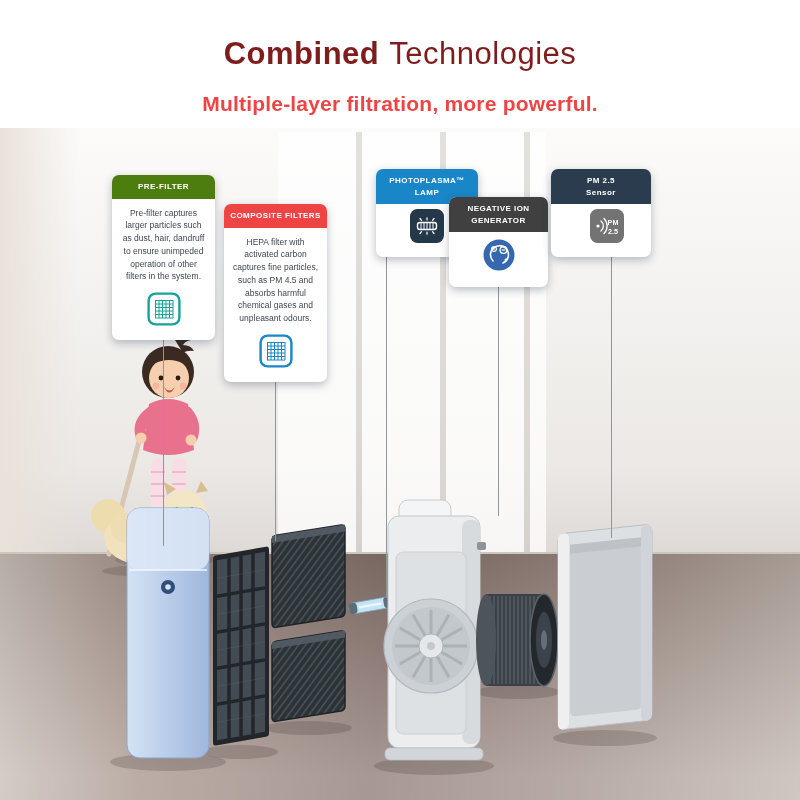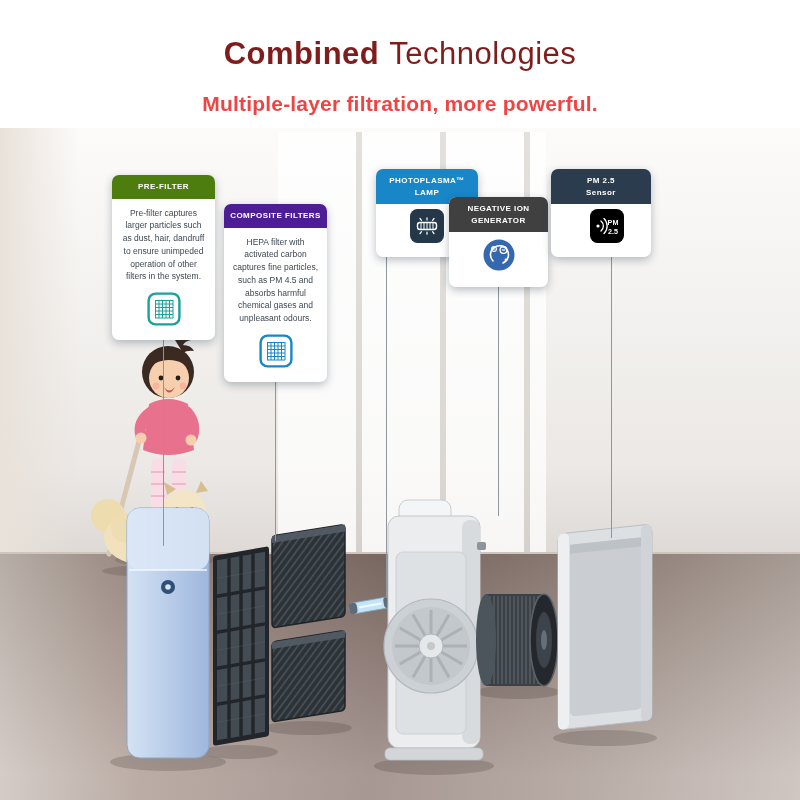--- a/index.html
+++ b/index.html
@@ -279,21 +279,21 @@
           <line x1="15.5" y1="8" x2="15.5" y2="26"></line>
             <line x1="19" y1="8" x2="19" y2="26"></line>
           <line x1="22.5" y1="8" x2="22.5" y2="26"></line>
             <line x1="26" y1="8" x2="26" y2="26"></line>
         </g>
       </svg>
     </div>
   </div>
 
   <div class="card" style="left:224px; top:204px; width:103px;">
-    <div class="card-header" style="background-color: #4c1d95;">COMPOSITE FILTERS</div>
+    <div class="card-header" style="background-color: #ef4444;">COMPOSITE FILTERS</div>
     <div class="card-body">HEPA filter with activated carbon captures fine particles, such as PM 4.5 and absorbs harmful chemical gases and unpleasant odours.</div>
     <div class="card-icon" style="color: rgb(25, 134, 200);">
       <svg width="34" height="34" viewBox="0 0 34 34">
         <rect x="1.6" y="1.6" width="30.8" height="30.8" rx="7" fill="none" stroke="currentColor" stroke-width="2.4"></rect>
         <g stroke="currentColor" stroke-width="1">
           <line x1="8" y1="8.5" x2="26" y2="8.5"></line>
             <line x1="8" y1="12" x2="26" y2="12"></line>
           <line x1="8" y1="15.5" x2="26" y2="15.5"></line>
             <line x1="8" y1="19" x2="26" y2="19"></line>
           <line x1="8" y1="22.5" x2="26" y2="22.5"></line>
@@ -347,21 +347,21 @@
         <circle cx="13" cy="12" r="2.4" fill="none" stroke="#fff" stroke-width="1.1"></circle>
         <line x1="11.9" y1="12" x2="14.1" y2="12" stroke="#fff" stroke-width="1"></line>
         <circle cx="25" cy="23" r="1.4" fill="#fff"></circle>
       </svg>
     </div>
   </div>
 
   <div class="card" style="left:551px; top:169px; width:100px;">
     <div class="card-header" style="background-color: rgb(43, 60, 78);">PM 2.5
 Sensor</div>
-    <div class="card-icon" style="color: #000000; padding-left: 12px;">
+    <div class="card-icon" style="color: #737373; padding-left: 12px;">
       <svg width="34" height="34" viewBox="0 0 34 34">
         <rect width="34" height="34" rx="7.5" fill="currentColor"></rect>
         <g fill="none" stroke="#fff" stroke-width="1.3" stroke-linecap="round">
           <path d="M11 12 a6.5 6.5 0 0 1 0 10"></path>
           <path d="M14 9.5 a10.5 10.5 0 0 1 0 15"></path>
         </g>
         <circle cx="8" cy="17" r="1.6" fill="#fff"></circle>
         <text x="23" y="16" font-size="7.2" font-weight="700" fill="#fff" text-anchor="middle" font-family="Liberation Sans, sans-serif">PM</text>
         <text x="23" y="24.5" font-size="7.2" font-weight="700" fill="#fff" text-anchor="middle" font-family="Liberation Sans, sans-serif">2.5</text>
       </svg>

